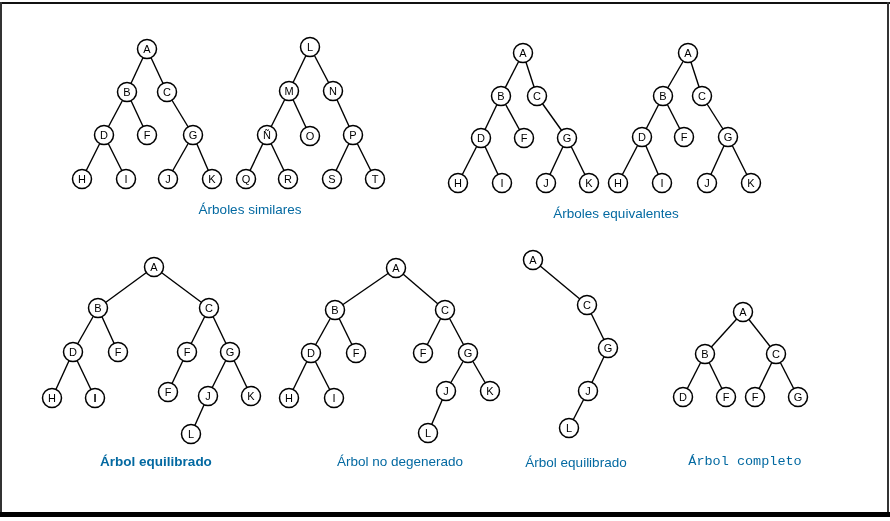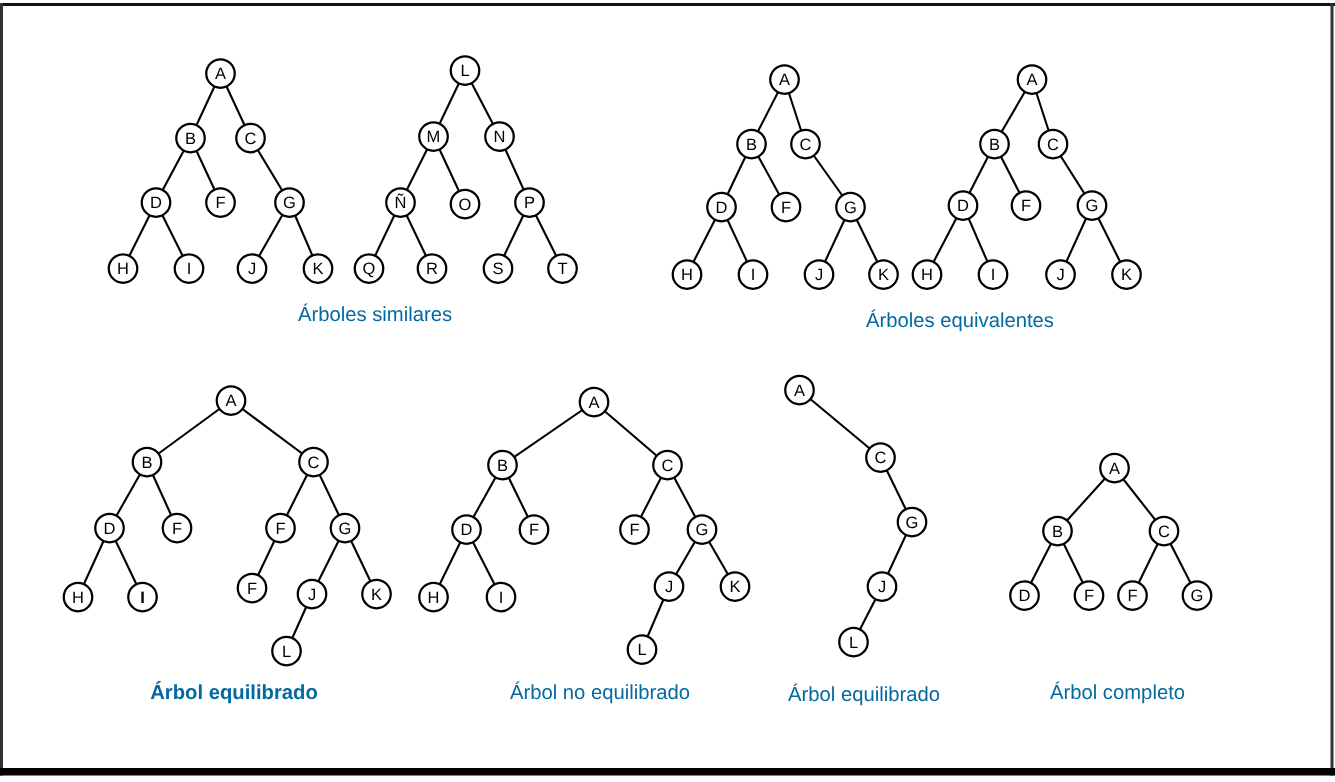--- a/index.html
+++ b/index.html
@@ -17,25 +17,25 @@
   .frame-bottom { position: absolute; left: 0; top: 512px; width: 890px; height: 5px; background: #000; }
   #trees-svg { position: absolute; left: 0; top: 0; }
   .caption {
     position: absolute;
     transform: translateX(-50%);
     font-size: 13.5px;
     color: #0369a1;
     white-space: nowrap;
   }
   .cap-similares      { left: 250px; top: 202px; }
-  .cap-equivalentes   { left: 616px; top: 206px; margin-left: 24px; }
+  .cap-equivalentes   { left: 616px; top: 206px; }
   .cap-equilibrado    { left: 156px; top: 454px; font-weight: bold; }
   .cap-no-equilibrado { left: 400px; top: 454px; }
   .cap-degenerado     { left: 576px; top: 455px; }
-  .cap-completo       { left: 745px; top: 454px; }
+  .cap-completo       { left: 745px; top: 454px; font-family: Liberation Mono, monospace; }
 </style>
 </head>
 <body>
 
 <div id="figure">
   <div class="frame-top"></div>
   <div class="frame-left"></div>
   <div class="frame-right"></div>
   <div class="frame-bottom"></div>
 
@@ -277,16 +277,16 @@
         <circle cx="755" cy="397" r="9.5" fill="#ffffff" stroke="#000000" stroke-width="1.5"></circle>
         <text x="755" y="397" dy="0.36em" text-anchor="middle" font-size="11" font-family="&quot;Liberation Sans&quot;, sans-serif" font-weight="400" fill="#000">F</text>
         <circle cx="798" cy="397" r="9.5" fill="#ffffff" stroke="#000000" stroke-width="1.5"></circle>
         <text x="798" y="397" dy="0.36em" text-anchor="middle" font-size="11" font-family="&quot;Liberation Sans&quot;, sans-serif" font-weight="400" fill="#000">G</text>
       </g>
     </svg>
 
   <div class="caption cap-similares">Árboles similares</div>
   <div class="caption cap-equivalentes">Árboles equivalentes</div>
   <div class="caption cap-equilibrado">Árbol equilibrado</div>
-  <div class="caption cap-no-equilibrado">Árbol no equilibrado</div>
+  <div class="caption cap-no-equilibrado">Árbol no degenerado</div>
   <div class="caption cap-degenerado">Árbol equilibrado</div>
   <div class="caption cap-completo">Árbol completo</div>
 </div>
 
 </body></html>

